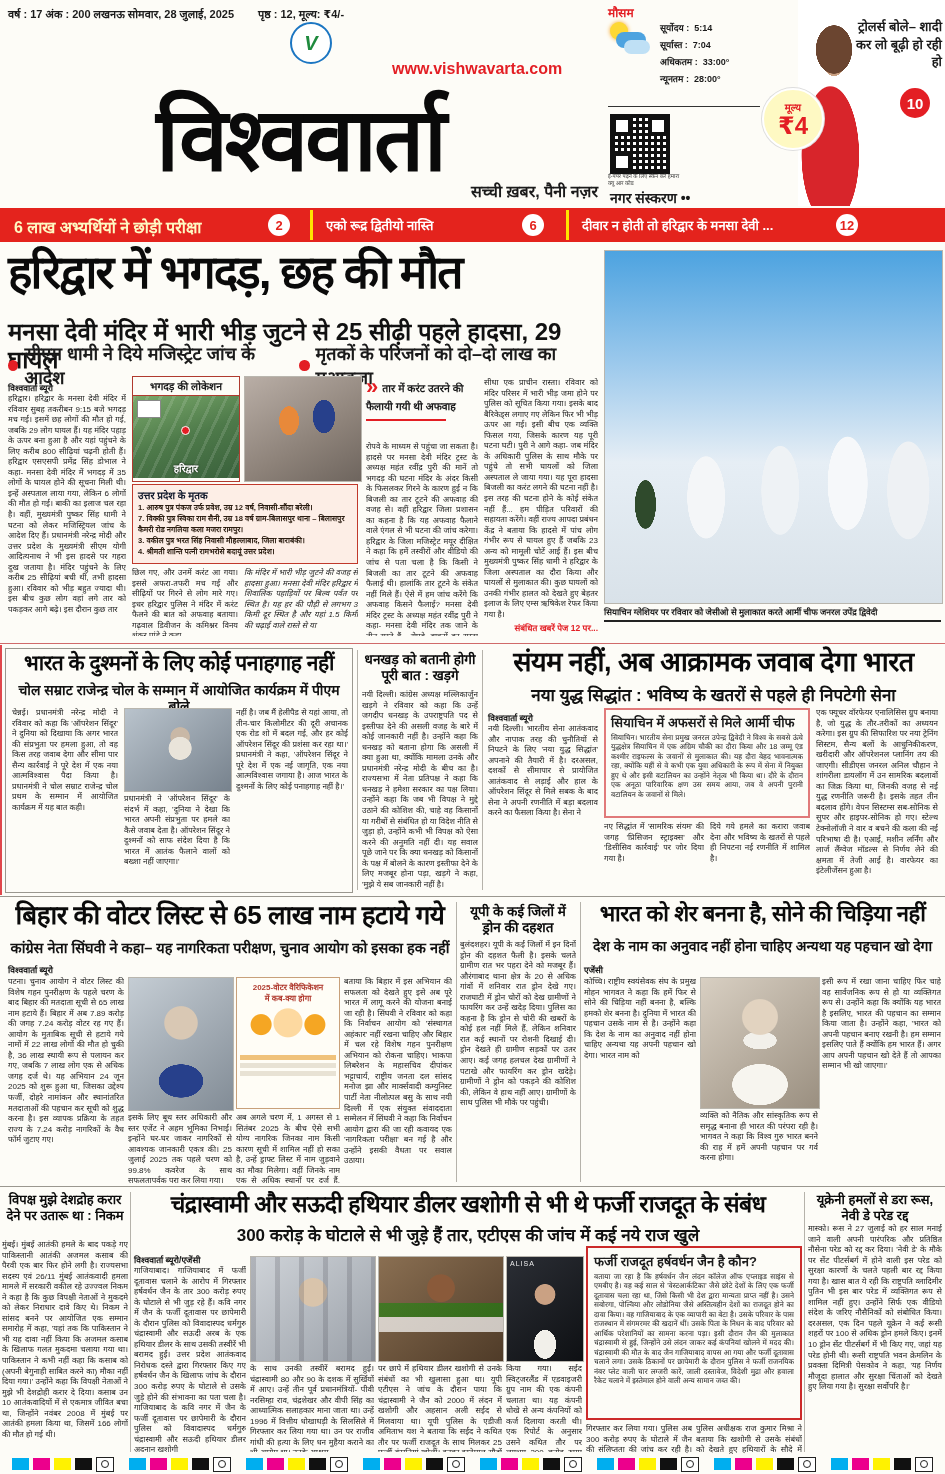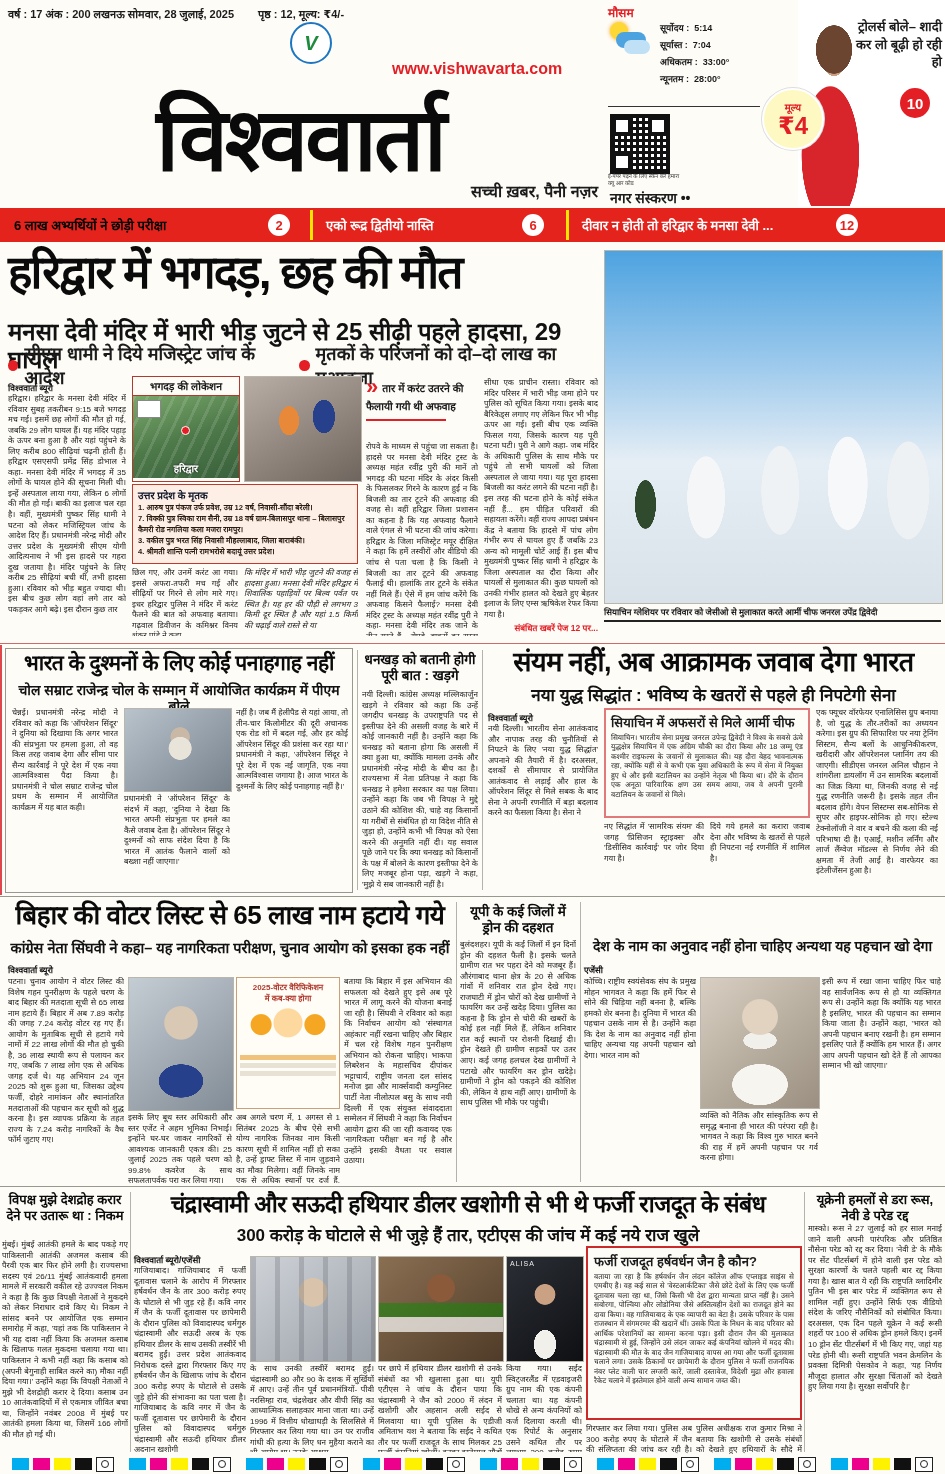--- a/index.html
+++ b/index.html
@@ -91,21 +91,21 @@
       radial-gradient(ellipse 30px 40px at 50% 14%, #6b4530 60%, transparent 61%),
       radial-gradient(ellipse 16px 20px at 50% 22%, #caa183 60%, transparent 61%),
       radial-gradient(ellipse 46px 110px at 46% 72%, #d8252b 62%, transparent 63%);"></div>
   </div>
   <div class="abs x8" style="left:852px;top:18px;width:90px;font-size:13px;text-align:right;line-height:1.35;z-index:2;">ट्रोलर्स बोले– शादी कर लो बूढ़ी हो रही हो</div>
   <div class="abs circle" style="left:900px;top:88px;width:30px;height:30px;background:#e31e24;color:#fff;font-weight:800;font-size:15px;z-index:2;">10</div>
 
   <div class="abs teaser-bar" style="left:0;top:208px;width:945px;height:34px;">
     <div class="abs" style="left:310px;top:2px;width:3px;height:30px;background:#ffe400;"></div>
     <div class="abs" style="left:566px;top:2px;width:3px;height:30px;background:#ffe400;"></div>
-    <div class="abs b" style="left:14px;top:8px;width:240px;font-size:13px;color:#000000;">6 लाख अभ्यर्थियों ने छोड़ी परीक्षा</div>
+    <div class="abs b" style="left:14px;top:8px;width:240px;font-size:16px;color:#fef9c3;">6 लाख अभ्यर्थियों ने छोड़ी परीक्षा</div>
     <div class="abs circle teaser-circle" style="left:268px;top:6px;">2</div>
     <div class="abs b" style="left:326px;top:8px;width:195px;font-size:13px;color:#fff;">एको रूद्र द्वितीयो नास्ति</div>
     <div class="abs circle teaser-circle" style="left:522px;top:6px;">6</div>
     <div class="abs b" style="left:582px;top:8px;width:250px;font-size:13px;color:#fff;">दीवार न होती तो हरिद्वार के मनसा देवी ...</div>
     <div class="abs circle teaser-circle" style="left:836px;top:6px;">12</div>
   </div>
 
   <div class="abs head" style="left:8px;top:248px;width:594px;font-size:46px;letter-spacing:-2px;">हरिद्वार में भगदड़, छह की मौत</div>
   <div class="abs subhead" style="left:8px;top:318px;width:592px;font-size:24px;">मनसा देवी मंदिर में भारी भीड़ जुटने से 25 सीढ़ी पहले हादसा, 29 घायल</div>
 
@@ -223,20 +223,21 @@
   </div>
   <div class="abs body-t" style="left:128px;top:1113px;width:104px;height:70px;">इसके लिए बूथ स्तर अधिकारी और स्तर एजेंट ने अहम भूमिका निभाई। इन्होंने घर-घर जाकर नागरिकों से आवश्यक जानकारी एकत्र की। 25 जुलाई 2025 तक पहले चरण को 99.8% कवरेज के साथ सफलतापूर्वक पूरा कर लिया गया।</div>
   <div class="abs body-t" style="left:236px;top:1113px;width:104px;height:70px;">अब अगले चरण में, 1 अगस्त से 1 सितंबर 2025 के बीच ऐसे सभी योग्य नागरिक जिनका नाम किसी कारण सूची में शामिल नहीं हो सका है, उन्हें ड्राफ्ट लिस्ट में नाम जुड़वाने का मौका मिलेगा। वहीं जिनके नाम एक से अधिक स्थानों पर दर्ज हैं, उनका नाम केवल एक स्थान पर रखा जाएगा। आयोग ने यह भी</div>
   <div class="abs body-t" style="left:344px;top:977px;width:108px;height:205px;">बताया कि बिहार में इस अभियान की सफलता को देखते हुए इसे अब पूरे भारत में लागू करने की योजना बनाई जा रही है। सिंघवी ने रविवार को कहा कि निर्वाचन आयोग को 'संस्थागत अहंकार' नहीं रखना चाहिए और बिहार में चल रहे विशेष गहन पुनरीक्षण अभियान को रोकना चाहिए। भाकपा लिबरेशन के महासचिव दीपांकर भट्टाचार्य, राष्ट्रीय जनता दल सांसद मनोज झा और मार्क्सवादी कम्युनिस्ट पार्टी नेता नीलोत्पल बसु के साथ नयी दिल्ली में एक संयुक्त संवाददाता सम्मेलन में सिंघवी ने कहा कि निर्वाचन आयोग द्वारा की जा रही कवायद एक 'नागरिकता परीक्षा' बन गई है और उन्होंने इसकी वैधता पर सवाल उठाया।</div>
 
   <div class="abs vline" style="left:456px;top:902px;height:280px;"></div>
   <div class="abs sidehead" style="left:460px;top:904px;width:116px;font-size:13.5px;">यूपी के कई जिलों में ड्रोन की दहशत</div>
   <div class="abs body-t" style="left:460px;top:940px;width:116px;height:242px;">बुलंदशहर। यूपी के कई जिलों में इन दिनों ड्रोन की दहशत फैली है। इसके चलते ग्रामीण रात भर पहरा देने को मजबूर हैं। औरंगाबाद थाना क्षेत्र के 20 से अधिक गांवों में शनिवार रात ड्रोन देखे गए। राजघाटी में ड्रोन चोरों को देख ग्रामीणों ने फायरिंग कर उन्हें खदेड़ दिया। पुलिस का कहना है कि ड्रोन से चोरी की खबरों के कोई हल नहीं मिले हैं, लेकिन शनिवार रात कई स्थानों पर रोशनी दिखाई दी। ड्रोन देखते ही ग्रामीण सड़कों पर उतर आए। कई जगह हलचल देख ग्रामीणों ने पटाखे और फायरिंग कर ड्रोन खदेड़े। ग्रामीणों ने ड्रोन को पकड़ने की कोशिश की, लेकिन वे हाथ नहीं आए। ग्रामीणों के साथ पुलिस भी मौके पर पहुंची।</div>
   <div class="abs vline" style="left:580px;top:902px;height:280px;"></div>
 
+  <div class="abs head center" style="left:584px;top:902px;width:357px;font-size:22px;">भारत को शेर बनना है, सोने की चिड़िया नहीं</div>
   <div class="abs subhead center" style="left:584px;top:938px;width:357px;font-size:14px;">देश के नाम का अनुवाद नहीं होना चाहिए अन्यथा यह पहचान खो देगा</div>
   <div class="abs byline" style="left:584px;top:964px;">एजेंसी</div>
   <div class="abs body-t" style="left:584px;top:977px;width:112px;height:205px;">कोच्चि। राष्ट्रीय स्वयंसेवक संघ के प्रमुख मोहन भागवत ने कहा कि हमें फिर से सोने की चिड़िया नहीं बनना है, बल्कि हमको शेर बनना है। दुनिया में भारत की पहचान उसके नाम से है। उन्होंने कहा कि देश के नाम का अनुवाद नहीं होना चाहिए अन्यथा यह अपनी पहचान खो देगा। भारत नाम को</div>
   <div class="abs photo" style="left:700px;top:977px;width:118px;height:130px;background:
       radial-gradient(circle at 50% 30%, #e2d3c0 16%, transparent 17%),
       radial-gradient(ellipse 30px 16px at 50% 48%, #f2f0ea 55%, transparent 56%),
       radial-gradient(ellipse 46px 34px at 50% 82%, #f7f5ef 60%, transparent 61%),
       linear-gradient(140deg,#d8cfc2,#9a8f80);"></div>
   <div class="abs body-t" style="left:700px;top:1111px;width:118px;height:72px;">व्यक्ति को नैतिक और सांस्कृतिक रूप से समृद्ध बनाना ही भारत की परंपरा रही है। भागवत ने कहा कि विश्व गुरु भारत बनने की राह में हमें अपनी पहचान पर गर्व करना होगा।</div>
   <div class="abs body-t" style="left:822px;top:977px;width:119px;height:205px;">इसी रूप में रखा जाना चाहिए फिर चाहे वह सार्वजनिक रूप से हो या व्यक्तिगत रूप से। उन्होंने कहा कि क्योंकि यह भारत है इसलिए, भारत की पहचान का सम्मान किया जाता है। उन्होंने कहा, 'भारत को अपनी पहचान बनाए रखनी है। हम सम्मान इसलिए पाते हैं क्योंकि हम भारत हैं। अगर आप अपनी पहचान खो देते हैं तो आपका सम्मान भी खो जाएगा।'</div>

